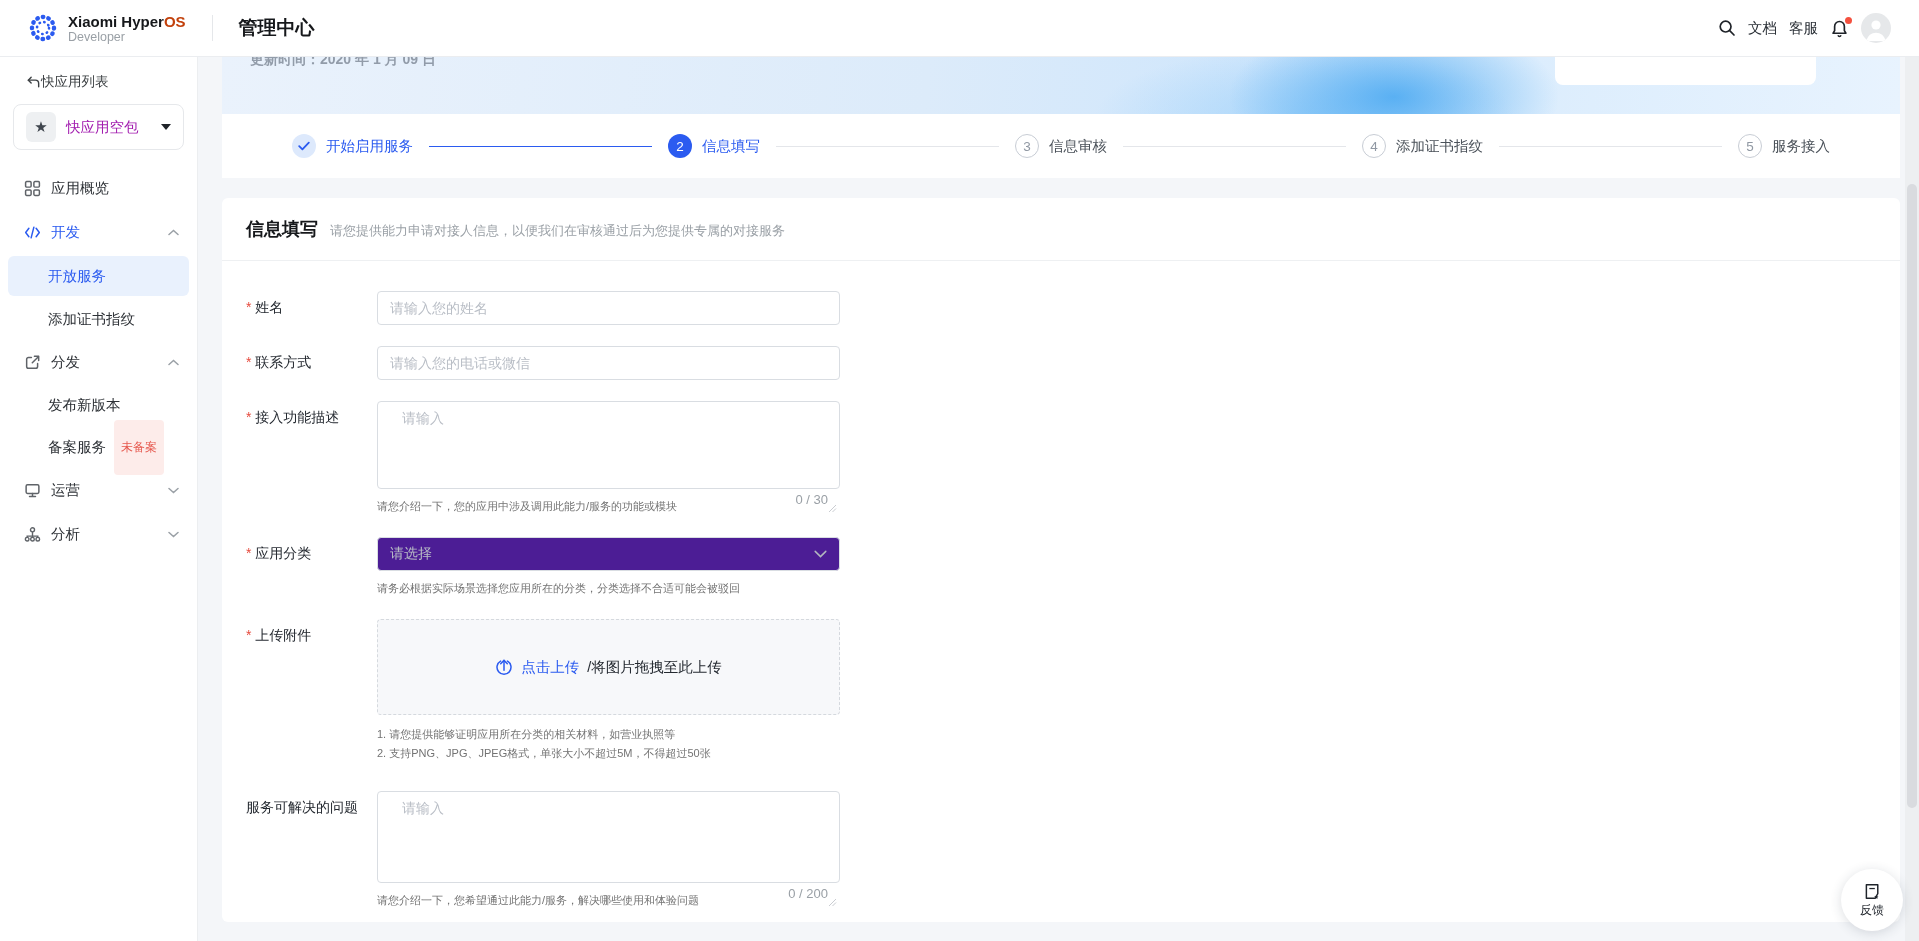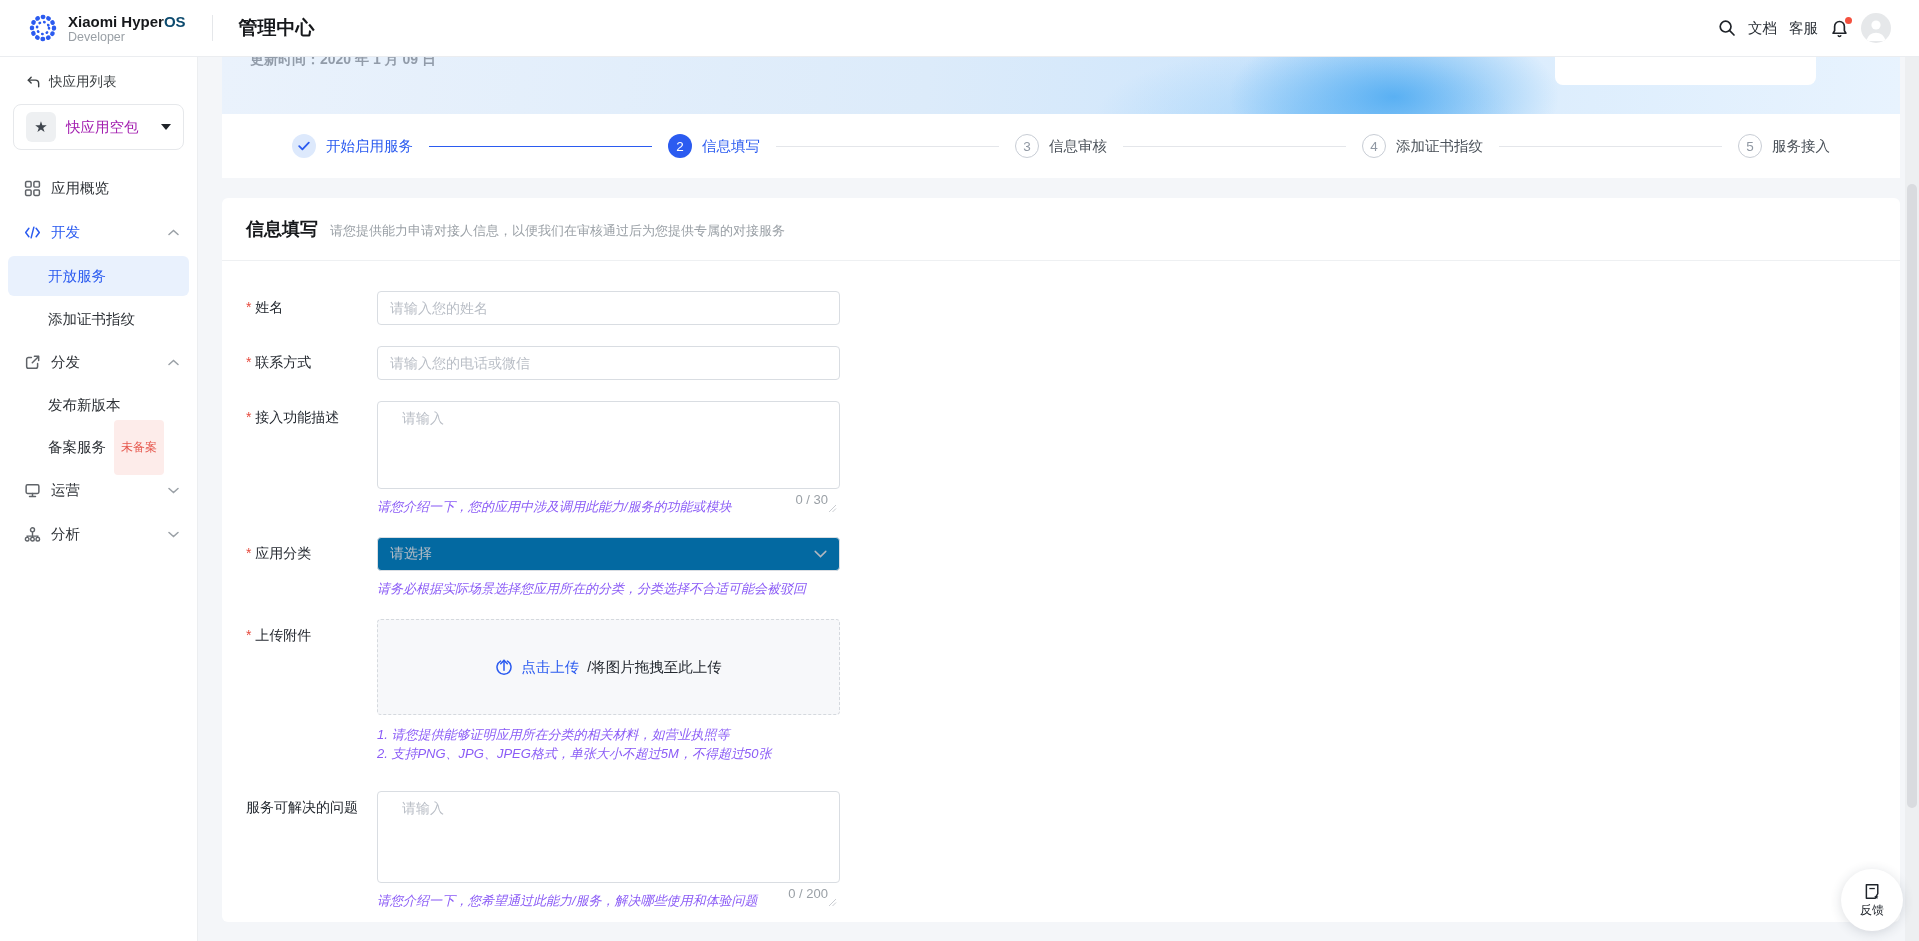--- a/index.html
+++ b/index.html
@@ -6,34 +6,34 @@
   html,body { width:1919px; height:941px; overflow:hidden;
     font-family:"Liberation Sans","DejaVu Sans",sans-serif; background:#fff; color:#23272e; }
   .page { position:relative; width:1919px; height:941px; }
 
   
   .header { position:absolute; top:0; left:0; right:0; height:57px; background:#fff;
     border-bottom:1px solid #ebedf0; display:flex; align-items:center; padding:0 28px; z-index:30; }
   .logo { display:flex; align-items:center; gap:10px; }
   .logo-mark { width:30px; height:30px; }
   .logo-text .l1 { font-size:15px; font-weight:bold; color:#16181b; line-height:17px; }
-  .logo-text .l1 .os { color:#0c4a6e;margin-top:29px; }
+  .logo-text .l1 .os { color:#c2410c;margin-top:29px; }
   .logo-text .l2 { font-size:12.5px; color:#9aa0a6; line-height:14px; }
   .hdr-divider { width:1px; height:26px; background:#e5e7ea; margin:0 26px; }
   .hdr-title { font-size:19px; font-weight:600; color:#16181b; }
   .hdr-right { margin-left:auto; display:flex; align-items:center; gap:12px; font-size:14.5px; color:#2a2f36; }
   .hdr-link { cursor:pointer; }
   .icon-btn { display:flex; align-items:center; cursor:pointer; position:relative; }
   .bell-dot { position:absolute; top:-2px; right:-3px; width:7px; height:7px; border-radius:50%; background:#f4503e; }
   .avatar { width:30px; height:30px; border-radius:50%; background:#e6e8ea; display:flex; align-items:flex-end; justify-content:center; overflow:hidden; }
 
   
   .sidebar { position:absolute; top:57px; left:0; bottom:0; width:198px; background:#fff;
     border-right:1px solid #eceef0; padding-top:13px; z-index:20; }
-  .back-row { display:flex; align-items:center; gap:8px; padding:0 20px 0 26px; height:24px;
+  .back-row { display:flex; align-items:center; padding:0 20px 0 26px; height:24px;
     font-size:13.5px; color:#3c4043; cursor:pointer; }
   .selector { margin:10px 13px 0; border:1px solid #e6e8eb; border-radius:8px; height:46px;
     display:flex; align-items:center; padding:0 12px; gap:10px; cursor:pointer; background:#fff; }
   .star-box { width:30px; height:30px; border-radius:6px; background:#eef0f2; display:flex;
     align-items:center; justify-content:center; font-size:15px; color:#40464e; }
   .selector-label { flex:1; font-size:14.5px; color:#a21caf; }
   .caret-down { width:0; height:0; border-left:5px solid transparent; border-right:5px solid transparent;
     border-top:6px solid #1f2329; }
   .nav { margin-top:16px; }
   .nav-row { height:44px; display:flex; align-items:center; gap:10px; padding:0 18px 0 24px;
@@ -83,23 +83,23 @@
   .flabel.required::before { content:"* "; color:#e6493c; }
   .fcontrol { width:463px; position:relative; }
   .tinput { width:100%; height:34px; border:1px solid #d9dde2; border-radius:4px; padding:0 12px;
     font-size:14px; color:#23272e; font-family:inherit; outline:none; background:#fff; }
   .tarea { width:100%; border:1px solid #d9dde2; border-radius:4px; padding:8px 24px; font-size:14px;
     color:#23272e; font-family:inherit; resize:none; outline:none; display:block; background:#fff; }
   .tarea.h88 { height:88px; } .tarea.h92 { height:92px; }
   .tinput::placeholder, .tarea::placeholder { color:#b9bec6; }
   .counter { position:absolute; right:12px; bottom:9px; font-size:13px; color:#9aa0a6; pointer-events:none; }
   .grip { position:absolute; right:3px; bottom:3px; pointer-events:none; }
-  .hint { font-size:13px; color:#8b5cf6; margin-top:8px; line-height:19px;font-style:italic; }
+  .hint { font-size:11px; color:#737373; margin-top:8px; line-height:19px; }
   .select-box { height:34px; border:1px solid #d9dde2; border-radius:4px; display:flex; align-items:center;
-    padding:0 12px; cursor:pointer; background:#0369a1; }
+    padding:0 12px; cursor:pointer; background:#4c1d95; }
   .select-ph { flex:1; font-size:14px; color:#b9bec6; }
   .upload-box { height:96px; border:1px dashed #d5d9de; background:#f7f8fa; border-radius:4px;
     display:flex; align-items:center; justify-content:center; gap:8px; cursor:pointer; }
   .upload-link { color:#2b5bf0; font-size:14.5px; font-weight:500; }
   .upload-rest { color:#242930; font-size:14.5px; }
 
   
   .scroll-track { position:absolute; top:0; right:0; bottom:0; width:14px; background:#edeff1; }
   .scroll-thumb { position:absolute; top:127px; right:2px; width:10px; height:624px; border-radius:5px; background:#d9dbdf; }
   .fab { position:absolute; right:16px; bottom:10px; width:62px; height:62px; border-radius:50%; background:#fff;

